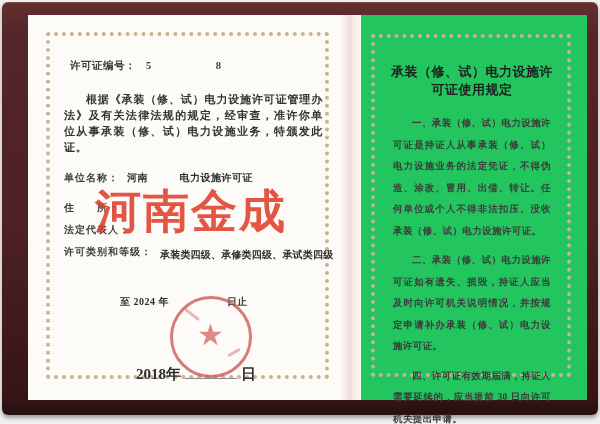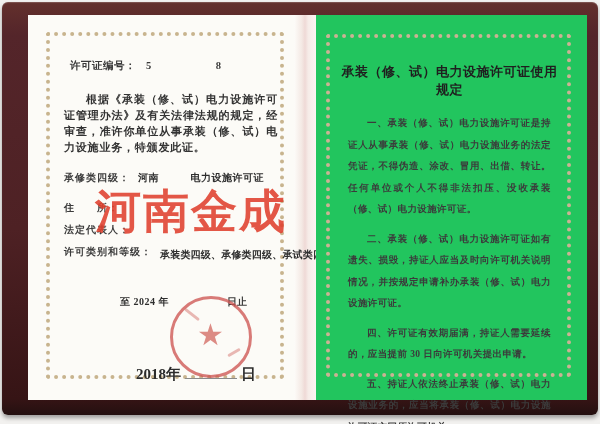--- a/index.html
+++ b/index.html
@@ -9,21 +9,21 @@
   
   .cover { position:absolute; left:2px; top:2px; right:2px; bottom:9px;
     border-radius:6px;
     background:linear-gradient(180deg,#63302c 0%, #54252a 8%, #4e2124 55%, #361415 96%, #241010 100%);
     box-shadow:0 3px 4px rgba(0,0,0,.35), inset 0 1px 1px rgba(255,255,255,.18); }
 
   
   .pages { position:absolute; left:26px; top:13px; right:11px; bottom:15px;
     display:flex; background:#f8f4ee; border-radius:2px;
     box-shadow:inset 0 0 6px rgba(60,30,20,.25); }
-  .page { position:relative; height:100%; }
+  .page { position:relative; height:100%;padding-left:45px; }
   .page-left  { flex:0 0 266px; background:#fcfbf7; }
   .spine { flex:0 0 22px;
     background:linear-gradient(90deg,#fdfcf9 0%, #f4e9e4 35%, #efd9d6 50%, #f6ece8 65%, #fbf4f1 100%); }
   .page-right { flex:1 1 auto; background:#22c55e; }
 
   
   .frame { position:absolute; border:4px dotted #c8b48e; border-radius:3px; }
   .frame-left  { left:18px; top:17px; right:10px; bottom:21px; }
   .frame-right { left:10px; top:19px; right:16px; bottom:23px; border-color:#ccb294; }
 
@@ -82,21 +82,21 @@
         <div class="frame frame-left"></div>
         <div class="lp">
 
           <div class="row license">
             <span>许可证编号：</span><span class="val">5　　　　　8</span>
           </div>
 
           <div class="intro">根据《承装（修、试）电力设施许可证管理办法》及有关法律法规的规定，经审查，准许你单位从事承装（修、试）电力设施业务，特颁发此证。</div>
 
           <div class="row f-unit">
-            <span class="field-label">承修类四级：</span><span class="field-value">河南　　　电力设施许可证</span>
+            <span class="field-label">单位名称：</span><span class="field-value">河南　　　电力设施许可证</span>
           </div>
 
           <div class="row f-addr">
             <span class="field-label">住　　所：</span><span class="field-value"></span>
           </div>
 
           <div class="row f-legal">
             <span class="field-label">法定代表人：</span><span class="field-value"></span>
           </div>
 

